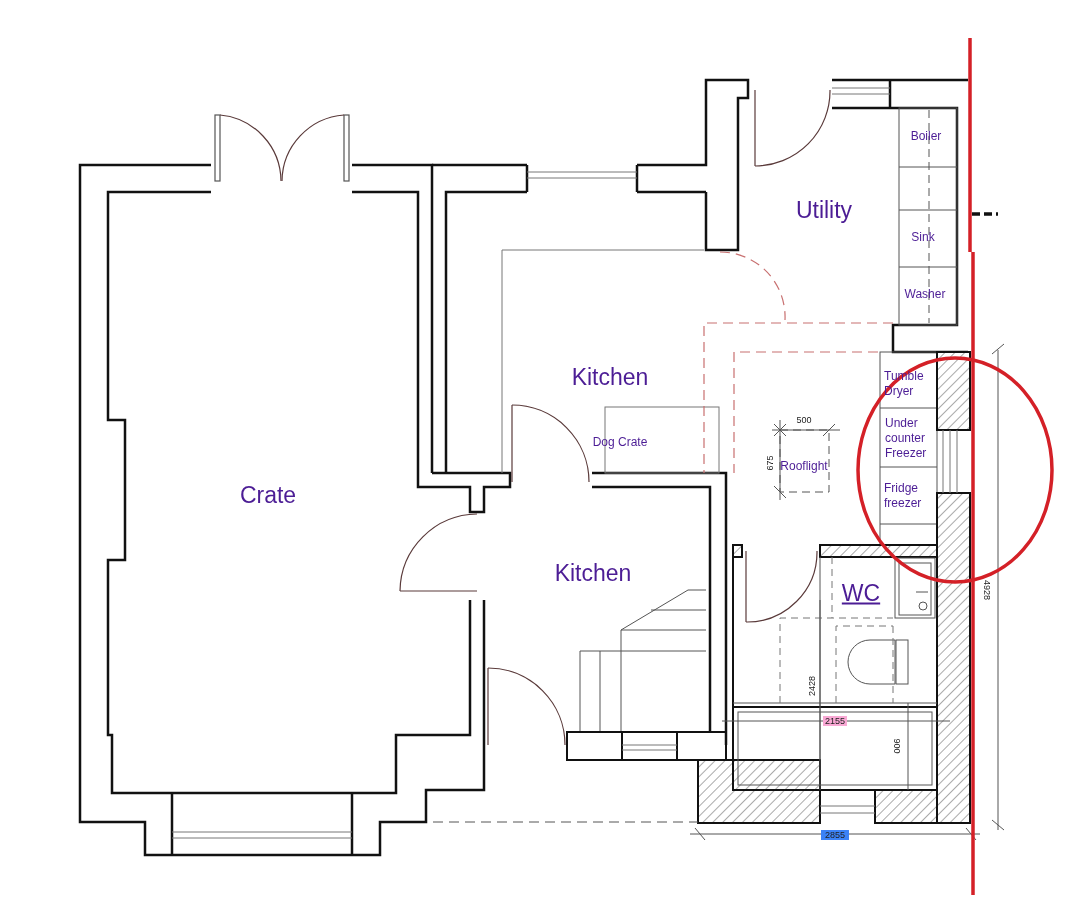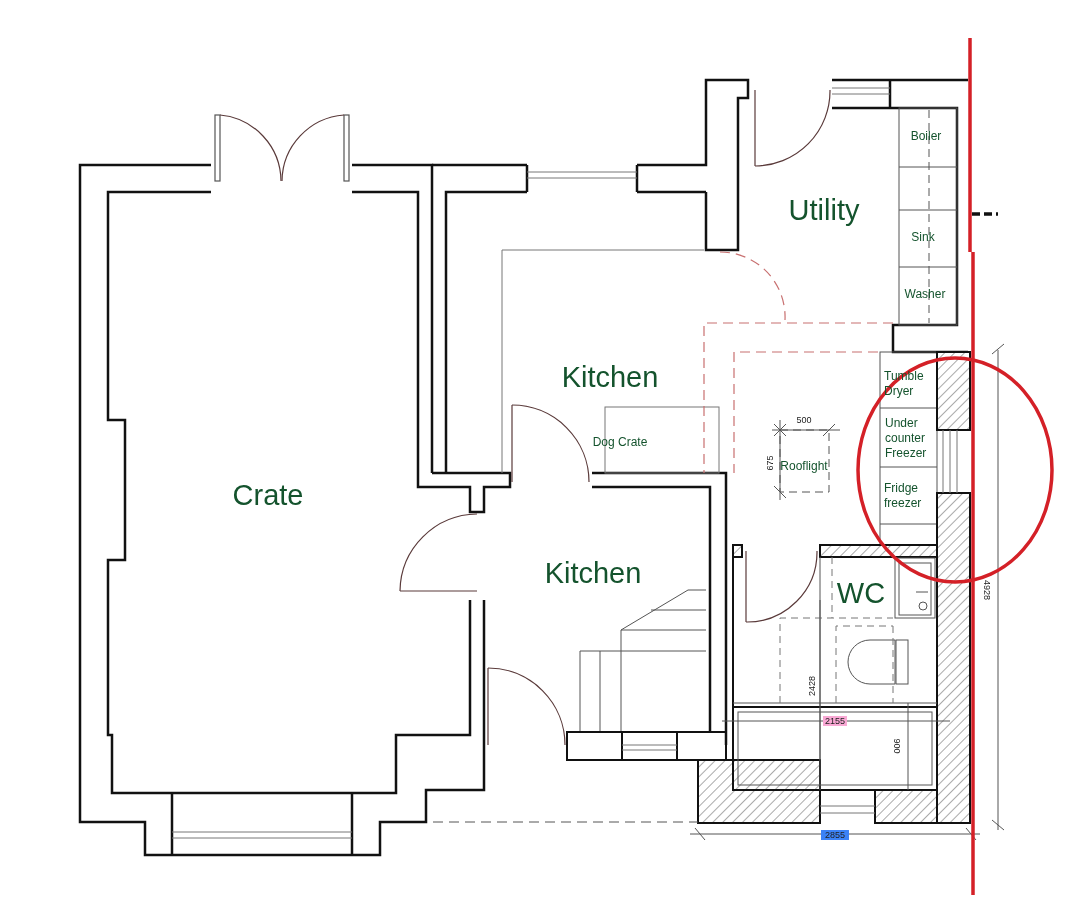--- a/index.html
+++ b/index.html
@@ -1,19 +1,19 @@
 <!DOCTYPE html>
 <html><head>
 <meta charset="utf-8">
 <style>
   html, body { margin: 0; padding: 0; background: #ffffff; }
   body { width: 1080px; height: 919px; overflow: hidden; position: relative; font-family: "Liberation Sans", sans-serif; }
   #plan { position: absolute; left: 0; top: 0; width: 1080px; height: 919px; }
-  .room-label { position: absolute; font-family: "Liberation Sans", sans-serif; color: #14532d; white-space: nowrap; transform: translate(-50%, -50%); }
-  .lg { font-size: 29px; }
+  .room-label { position: absolute; font-family: "Liberation Sans", sans-serif; color: #4c1d95; white-space: nowrap; transform: translate(-50%, -50%); }
+  .lg { font-size: 23px; }
   .sm { font-size: 12px; line-height: 15px; }
   .xs { font-size: 9px; color: #222; }
   .rot { transform: translate(-50%, -50%) rotate(-90deg); }
   .rot-cw { transform: translate(-50%, -50%) rotate(90deg); }
 </style>
 </head>
 <body>
 
 <svg id="plan" viewBox="0 0 1080 919" xmlns="http://www.w3.org/2000/svg">
   <defs>
@@ -210,21 +210,21 @@
     <line x1="973" y1="252" x2="973" y2="895"></line>
   </g>
   <line x1="972" y1="214" x2="998" y2="214" stroke="#111" stroke-width="3.5" stroke-dasharray="8,4"></line>
   <ellipse cx="955" cy="470" rx="97" ry="112" fill="none" stroke="#d42027" stroke-width="3.5"></ellipse>
 </svg>
 
 <div class="room-label lg" style="left:268px;top:495px;">Crate</div>
 <div class="room-label lg" style="left:610px;top:358px;margin-top:19px;">Kitchen</div>
 <div class="room-label lg" style="left:593px;top:573px;">Kitchen</div>
 <div class="room-label lg" style="left:824px;top:210px;">Utility</div>
-<div class="room-label lg" style="left:861px;top:593px;">WC</div>
+<div class="room-label lg" style="left:861px;top:593px;text-decoration:underline;">WC</div>
 
 <div class="room-label sm" style="left:926px;top:136px;">Boiler</div>
 <div class="room-label sm" style="left:923px;top:237px;">Sink</div>
 <div class="room-label sm" style="left:925px;top:294px;">Washer</div>
 <div class="room-label sm" style="left:906px;top:384px;width:44px;white-space:normal;">Tumble Dryer</div>
 <div class="room-label sm" style="left:907px;top:438px;width:44px;white-space:normal;">Under counter Freezer</div>
 <div class="room-label sm" style="left:906px;top:496px;width:44px;white-space:normal;">Fridge freezer</div>
 <div class="room-label sm" style="left:620px;top:442px;">Dog Crate</div>
 <div class="room-label sm" style="left:804px;top:466px;">Rooflight</div>
 

